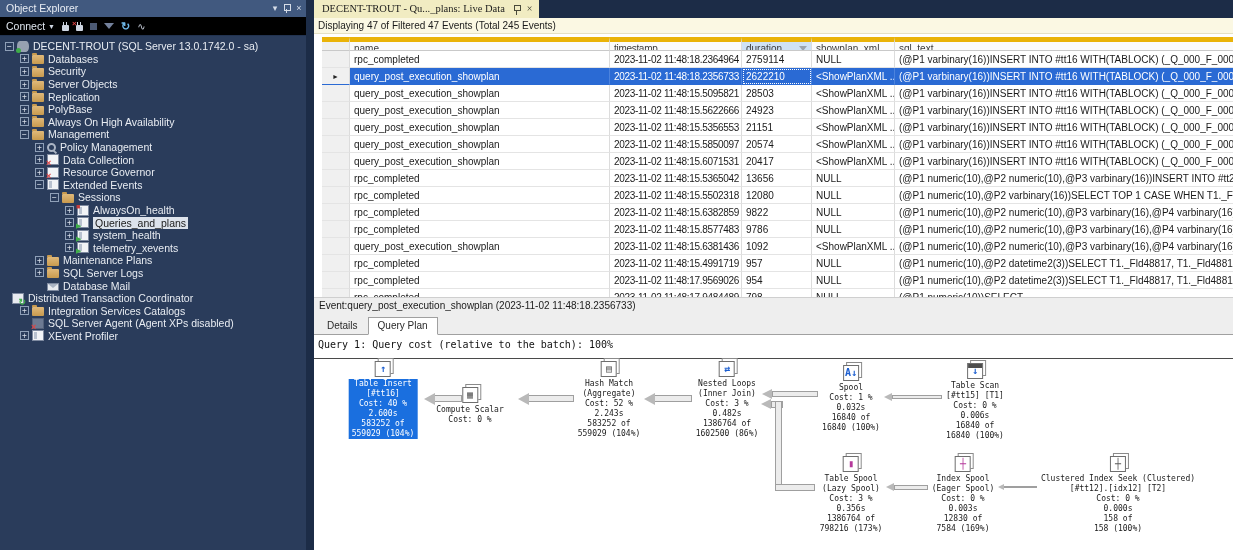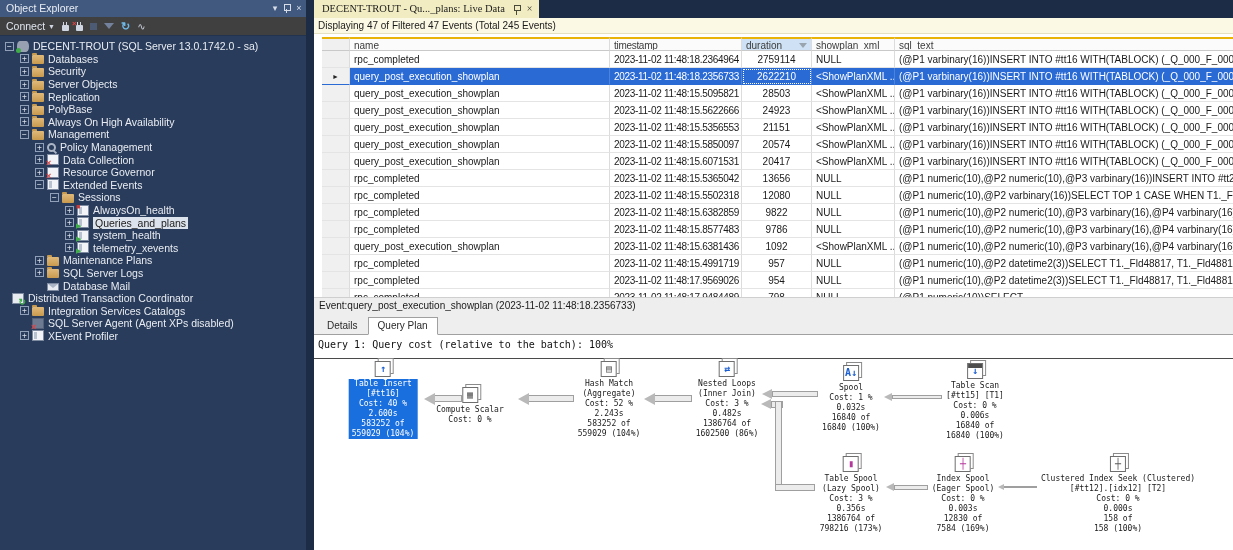--- a/index.html
+++ b/index.html
@@ -8,21 +8,21 @@
 
   
   #left-panel { position:absolute; left:0; top:0; width:306px; height:550px; background:#2a3c5b; }
   .oe-titlebar { height:17px; background:#41597f; color:#e9edf4; font-size:10.5px; line-height:17px;
                  padding-left:6px; display:flex; align-items:center; }
   .oe-titlebar .t-label { flex:1; }
   .t-btn { width:14px; height:13px; color:#d6dde8; font-size:9px; line-height:13px; text-align:center; cursor:default; }
   .pin-css { position:relative; width:10px; height:13px; }
   .pin-css::before { content:""; position:absolute; left:2px; top:2px; width:5px; height:5px; border:1px solid #d6dde8; }
   .pin-css::after  { content:""; position:absolute; left:4px; top:7px; width:1px; height:4px; background:#d6dde8; }
-  .oe-toolbar { height:19px; background:#404040; border-bottom:1px solid #223350; display:flex; align-items:center;
+  .oe-toolbar { height:19px; background:#000000; border-bottom:1px solid #223350; display:flex; align-items:center;
                 padding-left:6px; color:#dfe5ee; font-size:10.5px; }
   .tb-item { display:flex; align-items:center; margin-right:7px; }
   .tb-caret { font-size:7px; margin-left:3px; color:#cfd6e2; }
   .plug { position:relative; width:7px; height:6px; background:#cfd6e2; border-radius:1px; margin-top:3px; }
   .plug::before { content:""; position:absolute; top:-3px; left:1px; width:1px; height:3px; background:#cfd6e2; box-shadow:3px 0 0 #cfd6e2; }
   .redx { position:absolute; top:-6px; left:-4px; color:#e04343; font-size:8px; font-weight:bold; }
   .tb-stop { width:7px; height:7px; background:#51false; background:#4c5a74; }
   .funnel { width:0; height:0; border-left:5px solid transparent; border-right:5px solid transparent; border-top:6px solid #74819c; }
   .tb-refresh { color:#6fb8e8; font-size:11px; font-weight:bold; }
   .tb-wave { color:#cfd6e2; font-size:10px; }
@@ -67,27 +67,27 @@
   .tab-pin::after { content:""; position:absolute; left:3px; top:8px; width:1px; height:4px; background:#4a4a3a; }
   .tab-close { font-size:10px; color:#3c3c30; line-height:18px; }
 
   .statusbar { height:16px; background:#fbf8e3; border-bottom:1px solid #e4e0c4; font-size:10px; color:#1a1a1a;
                line-height:16px; padding-left:4px; }
 
   
   .grid { position:absolute; top:34px; left:0; right:0; height:263px; background:#ffffff; overflow:hidden; padding:3px 0 0 8px; }
   .g-row { display:flex; height:17px; line-height:17px; font-size:10px; color:#1a1a1a; background:#fff; }
   .g-head { height:14px; line-height:14px; color:#3c3c3c; background:#fbfbfb; }
-  .g-head .g-cell { border-bottom:1px solid #c9c9c9; border-top:2px solid #eab308; background:#fbfbfb; }
+  .g-head .g-cell { border-bottom:1px solid #c9c9c9; border-top:5px solid #eab308; background:#fbfbfb; }
   .g-cell { padding:0 4px; overflow:hidden; white-space:nowrap; border-right:1px solid #dcdcdc; border-bottom:1px solid #e4e4e4; flex:none; }
   .c-sel { width:28px; background:#f0f0f0; text-align:center; font-size:7px; color:#222; padding:0; }
   .g-head .c-sel { background:#f0f0f0; }
   .c-name { width:260px; }
   .c-ts { width:132px; letter-spacing:-0.3px; }
-  .c-dur { width:70px; text-align:center; }
+  .c-dur { width:70px; text-align:left; }
   .c-plan { width:83px; }
   .c-sql { flex:1 1 auto; border-right:none; }
   .g-head .c-dur { background:#cfe2f5; text-align:left; position:relative; }
   .sort-glyph { position:absolute; right:4px; top:4px; width:0; height:0;
                 border-left:4px solid transparent; border-right:4px solid transparent; border-top:5px solid #9aa4ae; }
   .g-row.selected .g-cell { background:#2a6ad4; color:#ffffff; border-bottom-color:#2a6ad4; border-right-color:#4c83dd; }
   .g-row.selected .c-sel { background:#f0f0f0; color:#222; border-right-color:#dcdcdc; }
   .g-row.selected .c-dur { outline:1px dotted #fff; outline-offset:-2px; }
 
   

